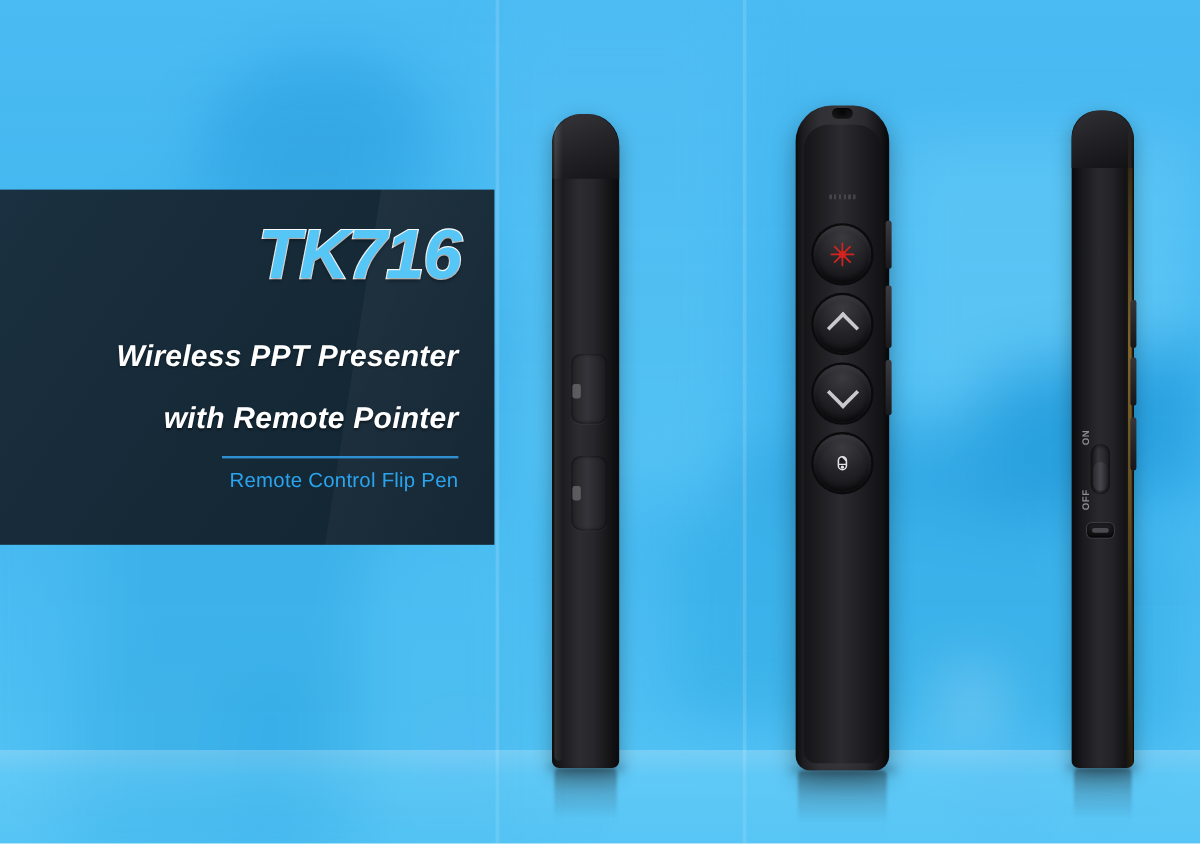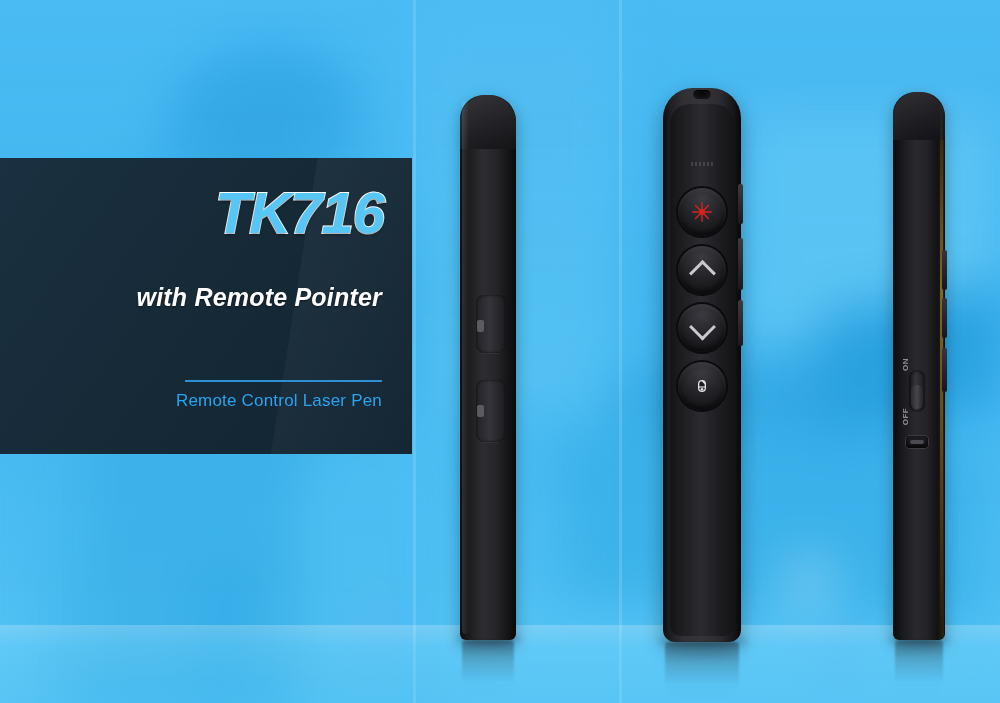--- a/index.html
+++ b/index.html
@@ -520,26 +520,27 @@
   <div class="vert-seam" style="left:619px"></div>
   <div class="table-top"></div>
 
   <div class="panel">
     <div class="panel-sheen"></div>
     <div class="panel-inner">
 
       <div class="model">TK716</div>
 
       <div class="headline">
+        <div>Wireless PPT Presenter</div>
         <div>with Remote Pointer</div>
       </div>
 
       <div class="divider"></div>
 
-      <div class="tagline">Remote Control Laser Pen</div>
+      <div class="tagline">Remote Control Flip Pen</div>
     </div>
   </div>
 
   <div class="base-shadow" id="bs-left"></div>
   <div class="base-shadow" id="bs-center"></div>
   <div class="base-shadow" id="bs-right"></div>
 
   <div class="device" id="dev-left">
     <div class="dl-body"></div>
     <div class="dl-topcurve"></div>

